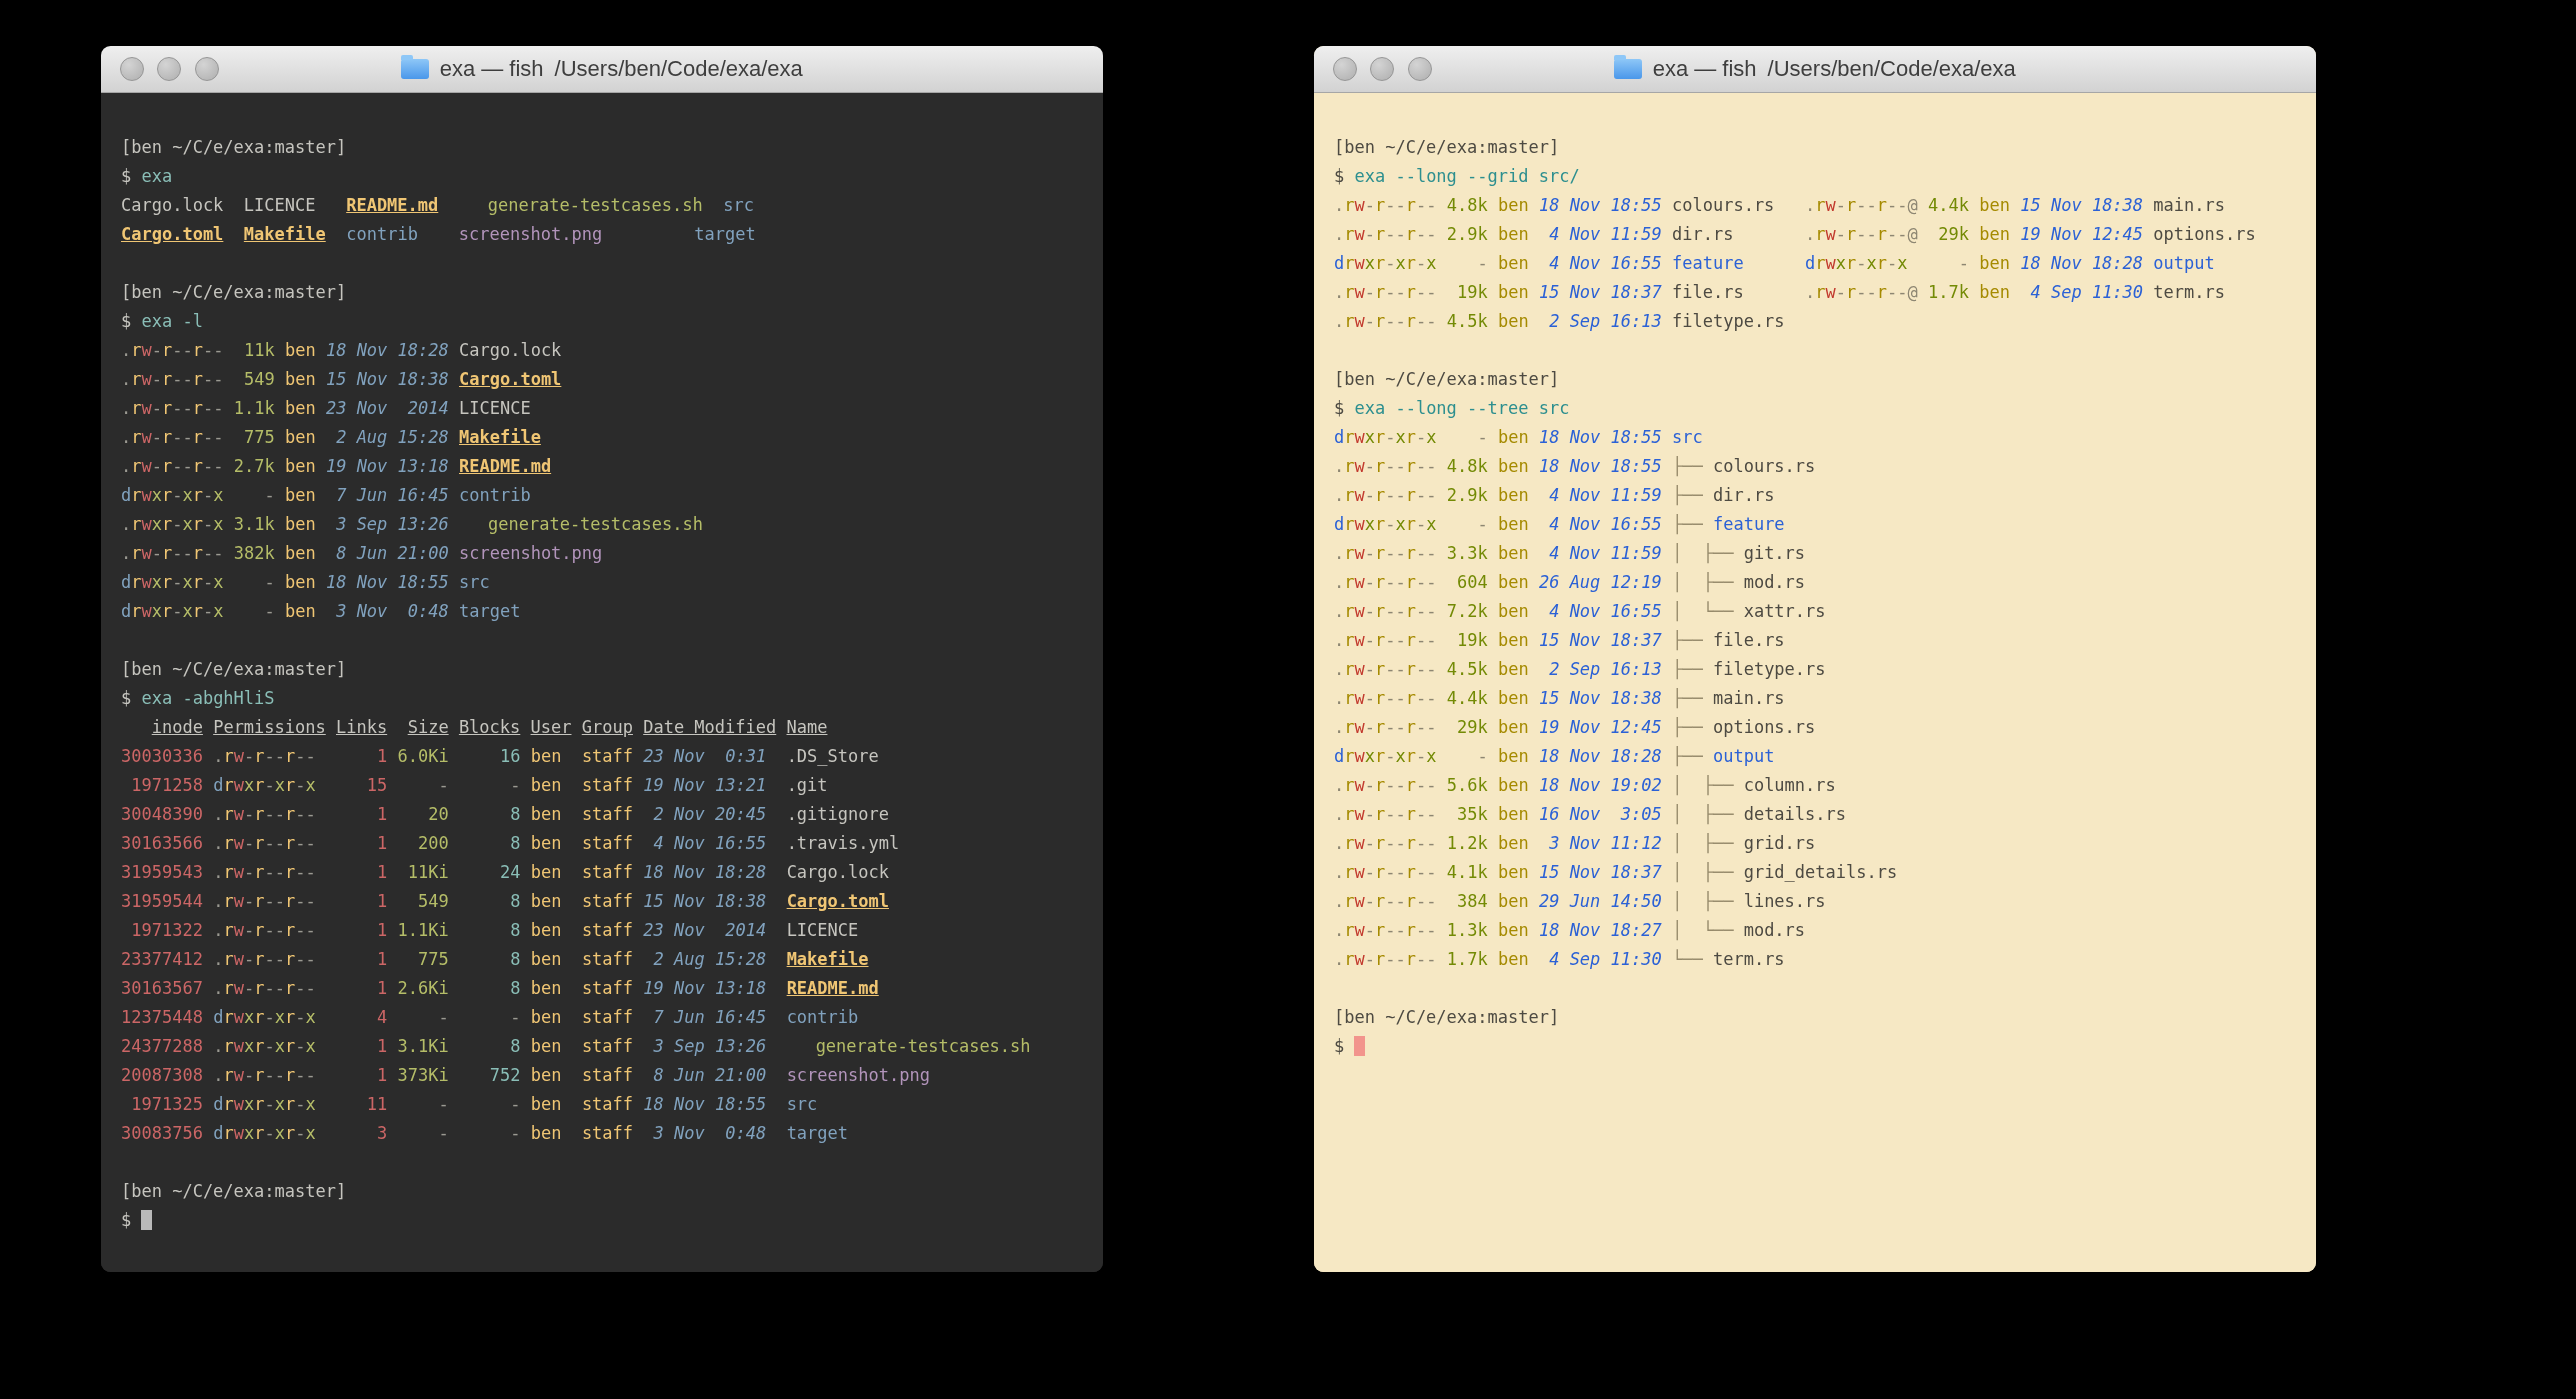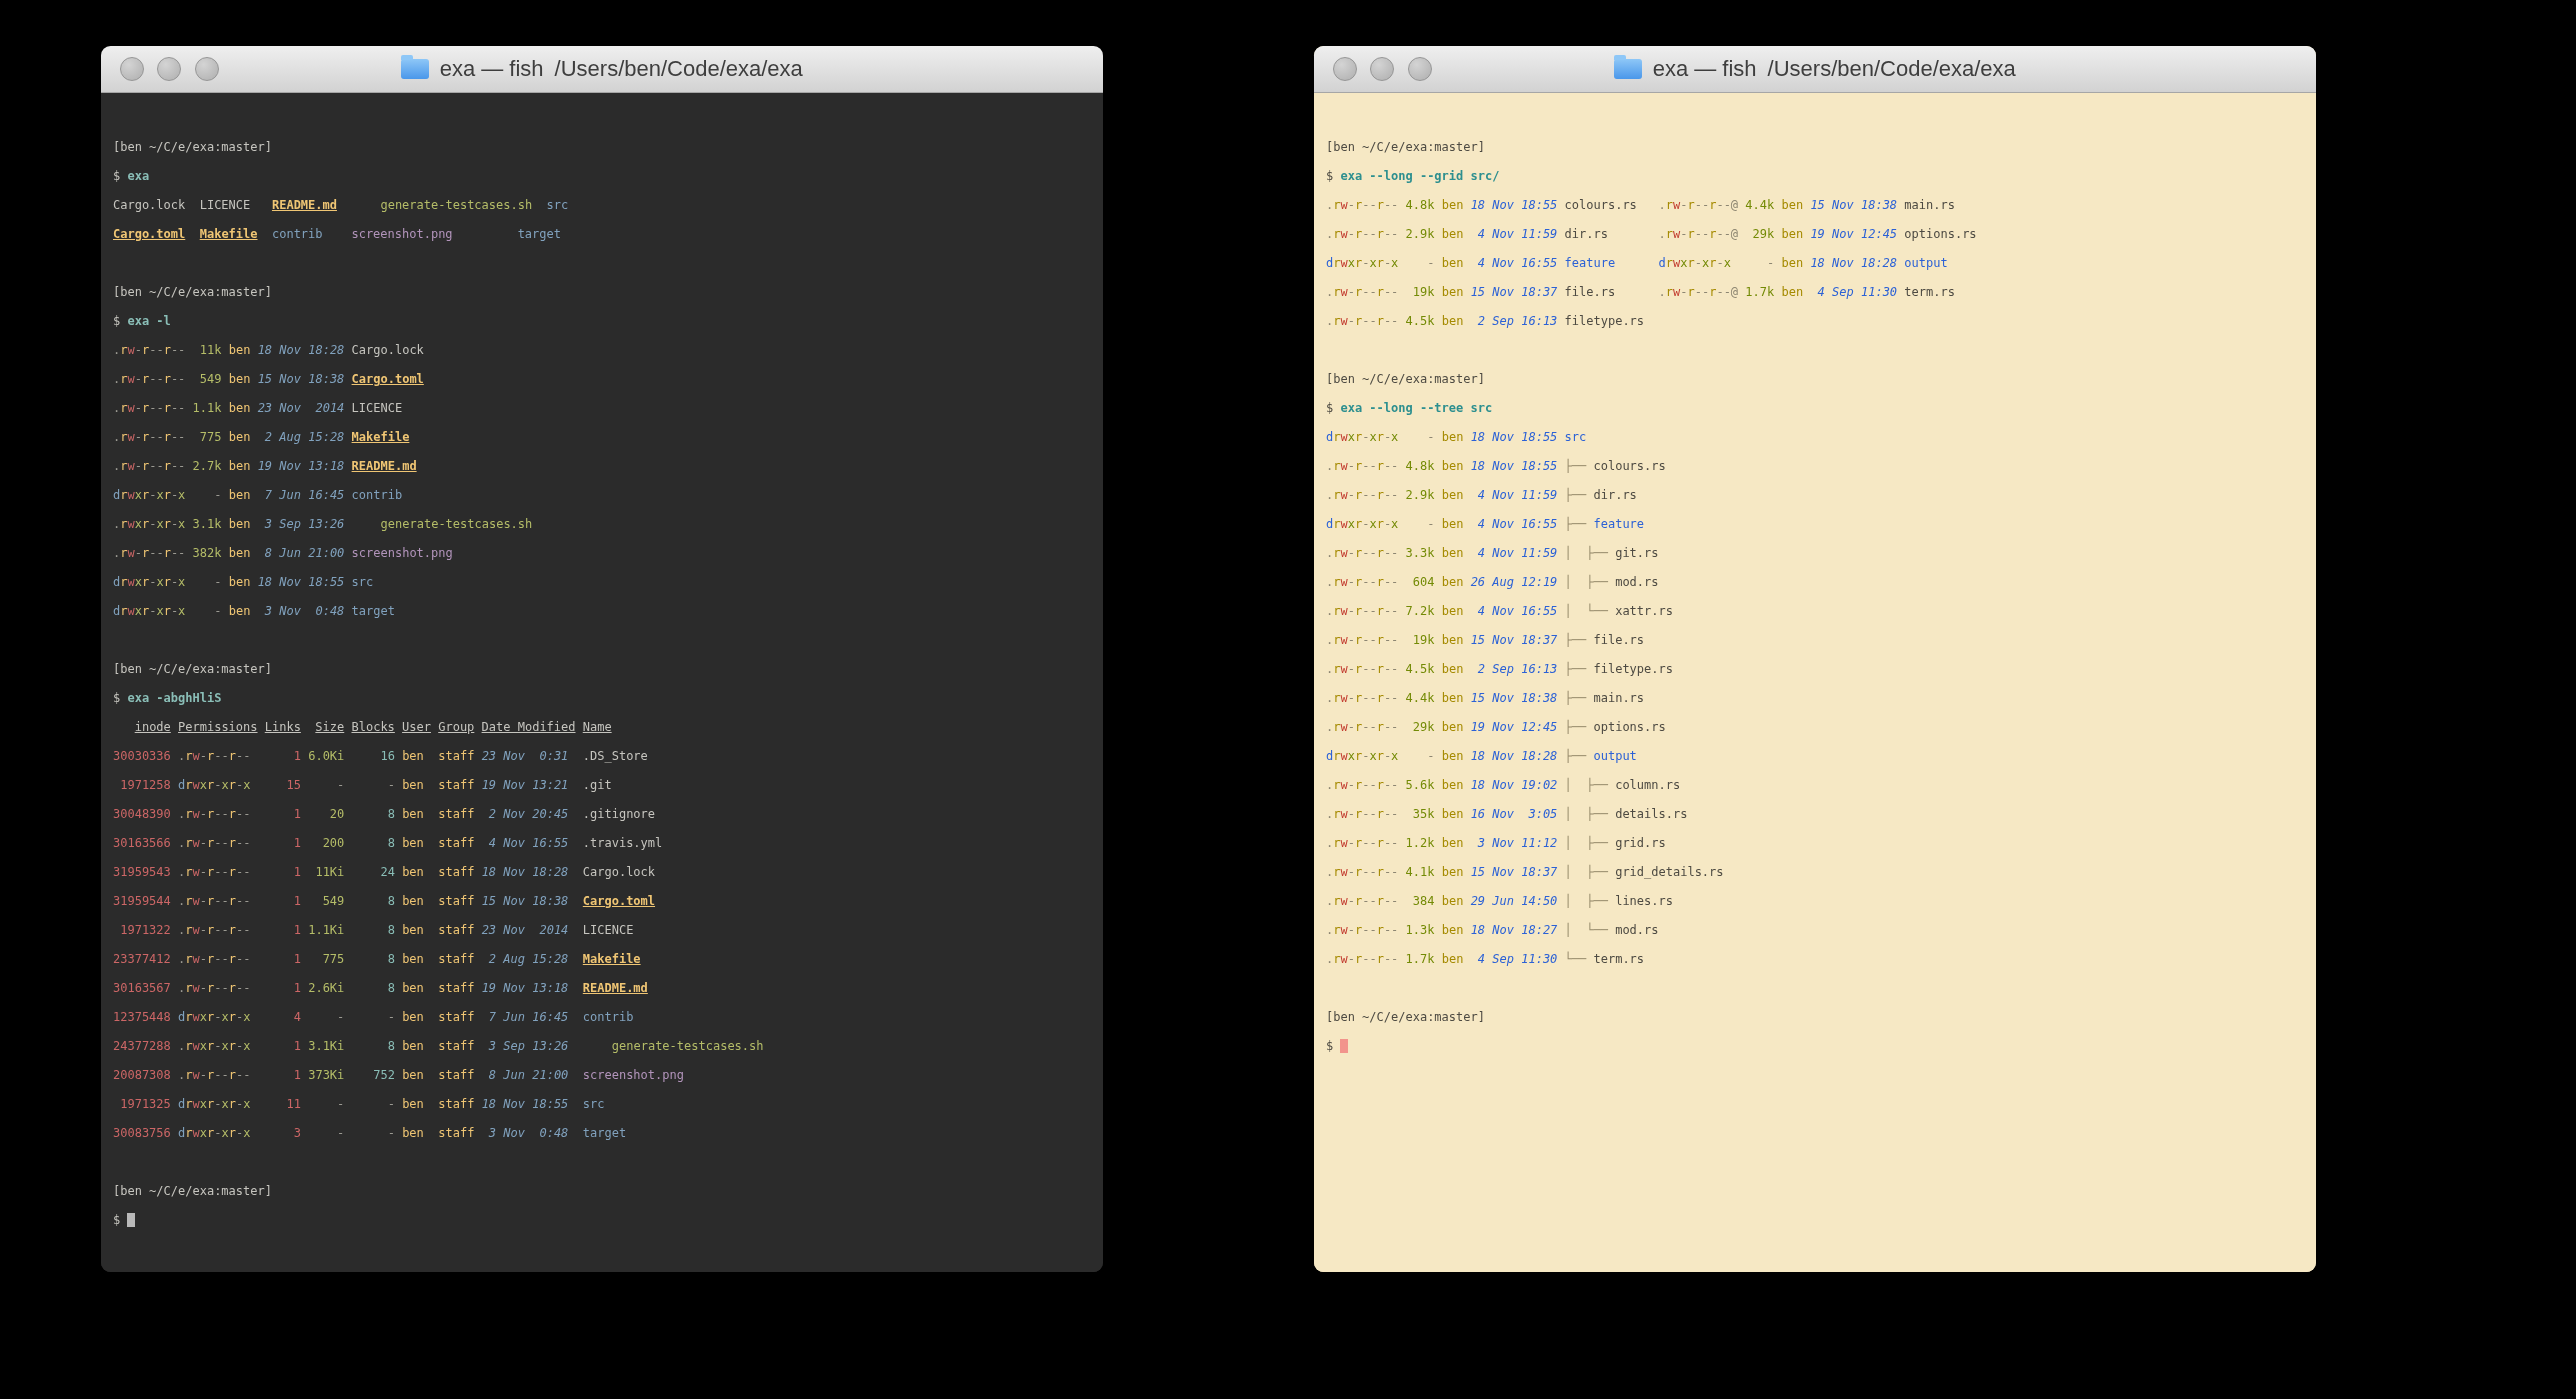--- a/index.html
+++ b/index.html
@@ -18,28 +18,28 @@
          background:radial-gradient(circle at 35% 30%,#d4d4d4,#aeaeae);
          border:1px solid #969696;}
   .title{display:flex;align-items:center;font-family:"Liberation Sans",sans-serif;
          font-size:22px;color:#3e3e3e;}
   .folder-icon{width:28px;height:20px;border-radius:2.9px;position:relative;
                background:linear-gradient(#8ec7f7,#4a97ea);margin-right:10.5px;}
   .folder-icon::before{content:"";position:absolute;top:-3.8px;left:0;width:11.5px;height:4.8px;
                        border-radius:1.9px 1.9px 0 0;background:#8ec7f7;}
   .title-path{margin-left:11px;}
 
-  .term{height:calc(100% - 46px);padding:40px 0 0 12px;
-        font-family:"DejaVu Sans Mono",monospace;font-size:12px;line-height:29px;
+  .term{height:calc(100% - 46px);padding:40px 0 0 20px;
+        font-family:"DejaVu Sans Mono",monospace;font-size:17px;line-height:29px;
         white-space:pre;color:var(--fg);background:var(--bg);}
   .term-line{height:29px;}
 
   .s-d{color:var(--fg);}
   .s-dim{color:var(--dim);}
-  .s-cmd{color:var(--cmd);font-weight:bold;}
+  .s-cmd{color:var(--cmd);}
   .s-sz{color:var(--green);}
   .s-usr{color:var(--yellow);}
   .s-grp{color:var(--yellow);}
   .s-dt{color:var(--blue);font-style:italic;}
   .s-dir{color:var(--blue);}
   .s-exe{color:var(--green);margin-left:29px;}
   .s-img{color:var(--magenta);margin-top:16px;}
   .s-imm{color:var(--yellow);text-decoration:underline;font-weight:bold;}
   .s-ino{color:var(--red);}
   .s-lnk{color:var(--red);}

